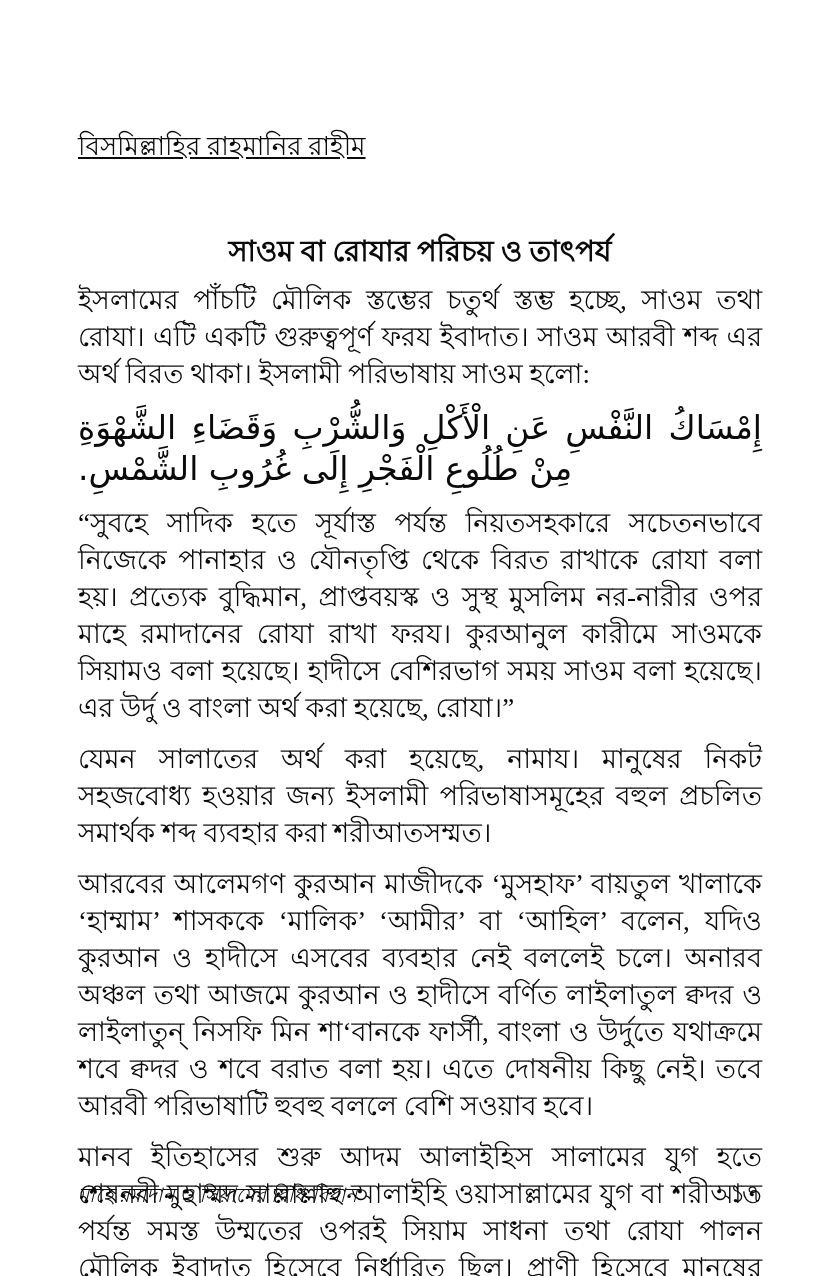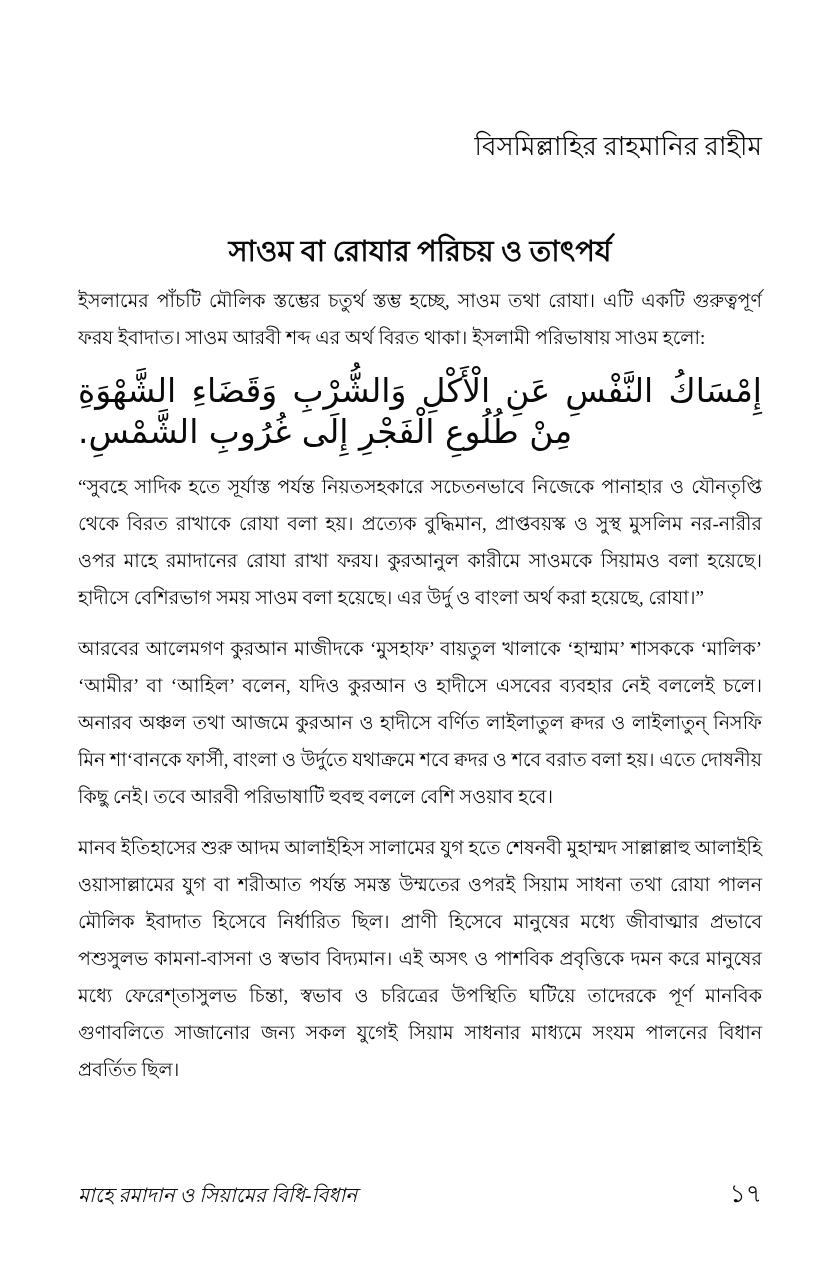--- a/index.html
+++ b/index.html
@@ -19,34 +19,35 @@
     box-sizing: border-box;
   }
   .content {
     position: absolute;
     top: 0;
     left: 78px;
     width: 684px;
   }
   .bismillah {
     margin-top: 128px;
-    text-align: right;
+    text-align: left;
     font-size: 26px;
     line-height: 38px;
+    text-decoration: underline;
   }
   .chapter-title {
     margin: 64px 0 10px 0;
     text-align: center;
     font-size: 29px;
     font-weight: bold;
     line-height: 42px;
   }
   p.body-para {
     margin: 0 0 14px 0;
-    font-size: 19px;
+    font-size: 27px;
     line-height: 37px;
     text-align: justify;
     text-justify: inter-word;
   }
   .arabic-block {
     direction: rtl;
     unicode-bidi: embed;
     font-size: 33px;
     line-height: 41px;
     text-align: justify;
@@ -81,20 +82,21 @@
     <div class="bismillah">বিসমিল্লাহির রাহমানির রাহীম</div>
 
     <div class="chapter-title">সাওম বা রোযার পরিচয় ও তাৎপর্য</div>
 
     <p class="body-para">ইসলামের পাঁচটি মৌলিক স্তম্ভের চতুর্থ স্তম্ভ হচ্ছে, সাওম তথা রোযা। এটি একটি গুরুত্বপূর্ণ ফরয ইবাদাত। সাওম আরবী শব্দ এর অর্থ বিরত থাকা। ইসলামী পরিভাষায় সাওম হলো:</p>
 
     <div class="arabic-block">إِمْسَاكُ النَّفْسِ عَنِ الْأَكْلِ وَالشُّرْبِ وَقَضَاءِ الشَّهْوَةِ مِنْ طُلُوعِ الْفَجْرِ إِلَى غُرُوبِ الشَّمْسِ.</div>
 
     <p class="body-para">“সুবহে সাদিক হতে সূর্যাস্ত পর্যন্ত নিয়তসহকারে সচেতনভাবে নিজেকে পানাহার ও যৌনতৃপ্তি থেকে বিরত রাখাকে রোযা বলা হয়। প্রত্যেক বুদ্ধিমান, প্রাপ্তবয়স্ক ও সুস্থ মুসলিম নর-নারীর ওপর মাহে রমাদানের রোযা রাখা ফরয। কুরআনুল কারীমে সাওমকে সিয়ামও বলা হয়েছে। হাদীসে বেশিরভাগ সময় সাওম বলা হয়েছে। এর উর্দু ও বাংলা অর্থ করা হয়েছে, রোযা।”</p>
 
+    <p class="body-para">যেমন সালাতের অর্থ করা হয়েছে, নামায। মানুষের নিকট সহজবোধ্য হওয়ার জন্য ইসলামী পরিভাষাসমূহের বহুল প্রচলিত সমার্থক শব্দ ব্যবহার করা শরীআতসম্মত।</p>
 
     <p class="body-para">আরবের আলেমগণ কুরআন মাজীদকে ‘মুসহাফ’ বায়তুল খালাকে ‘হাম্মাম’ শাসককে ‘মালিক’ ‘আমীর’ বা ‘আহিল’ বলেন, যদিও কুরআন ও হাদীসে এসবের ব্যবহার নেই বললেই চলে। অনারব অঞ্চল তথা আজমে কুরআন ও হাদীসে বর্ণিত লাইলাতুল ক্বদর ও লাইলাতুন্‌ নিসফি মিন শা‘বানকে ফার্সী, বাংলা ও উর্দুতে যথাক্রমে শবে ক্বদর ও শবে বরাত বলা হয়। এতে দোষনীয় কিছু নেই। তবে আরবী পরিভাষাটি হুবহু বললে বেশি সওয়াব হবে।</p>
 
     <p class="body-para">মানব ইতিহাসের শুরু আদম আলাইহিস সালামের যুগ হতে শেষনবী মুহাম্মদ সাল্লাল্লাহু আলাইহি ওয়াসাল্লামের যুগ বা শরীআত পর্যন্ত সমস্ত উম্মতের ওপরই সিয়াম সাধনা তথা রোযা পালন মৌলিক ইবাদাত হিসেবে নির্ধারিত ছিল। প্রাণী হিসেবে মানুষের মধ্যে জীবাত্মার প্রভাবে পশুসুলভ কামনা-বাসনা ও স্বভাব বিদ্যমান। এই অসৎ ও পাশবিক প্রবৃত্তিকে দমন করে মানুষের মধ্যে ফেরেশ্‌তাসুলভ চিন্তা, স্বভাব ও চরিত্রের উপস্থিতি ঘটিয়ে তাদেরকে পূর্ণ মানবিক গুণাবলিতে সাজানোর জন্য সকল যুগেই সিয়াম সাধনার মাধ্যমে সংযম পালনের বিধান প্রবর্তিত ছিল।</p>
 
   </div>
 
   <div class="footer">
     <span class="running-title">মাহে রমাদান ও সিয়ামের বিধি-বিধান</span>
     <span class="page-number">১৭</span>

